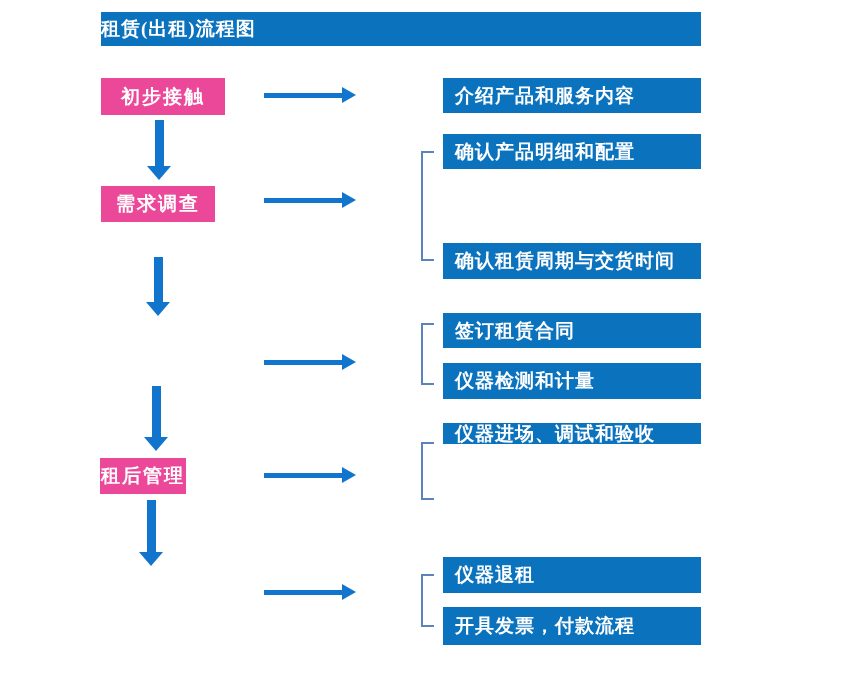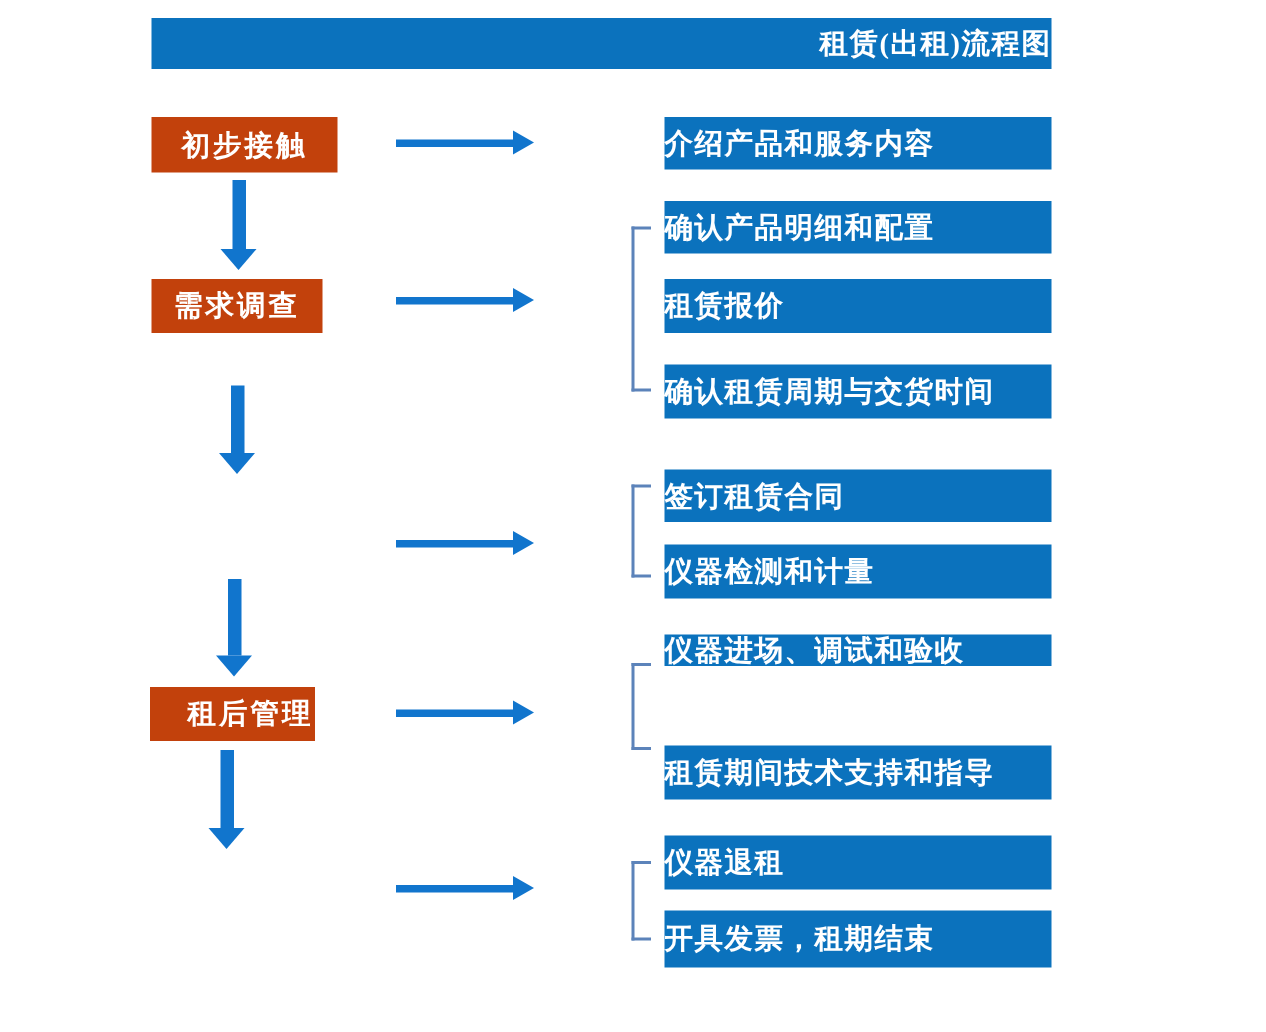--- a/index.html
+++ b/index.html
@@ -9,50 +9,50 @@
     height: 688px;
     background: #ffffff;
     overflow: hidden;
     font-family: "Liberation Serif", "DejaVu Serif", serif;
   }
   .title-bar {
     position: absolute;
     left: 101px; top: 12px;
     width: 600px; height: 34px;
     background: #0b72bd;
-    display: flex; align-items: center; justify-content: flex-end;
+    display: flex; align-items: center; justify-content: flex-start;
   }
   .title-text {
     color: #ffffff;
     font-size: 19px;
     font-weight: bold;
     letter-spacing: 1px;
     white-space: nowrap;
   }
   .step-box {
     position: absolute;
-    background: #c2410c;
+    background: #ec4899;
     color: #ffffff;
     font-size: 19px;
     font-weight: bold;
     letter-spacing: 2px;
     display: flex; align-items: center; justify-content: center;
     white-space: nowrap;
   }
   .detail-box {
     position: absolute;
     left: 443px;
     width: 258px; height: 36px;
     background: #0b72bd;
     color: #ffffff;
     font-size: 19px;
     font-weight: bold;
     letter-spacing: 1px;
     display: flex; align-items: center; justify-content: flex-start;
-    padding-left: 0;
+    padding-left: 12px;
     box-sizing: border-box;
     white-space: nowrap;
   }
   
   .h-arrow {
     position: absolute;
     left: 264px;
     width: 92px; height: 16px;
     display: flex; align-items: center;
   }
@@ -102,21 +102,21 @@
   <div class="title-bar">
     <span class="title-text">租赁(出租)流程图</span>
   </div>
 
   <div class="step-box" style="left:101px; top:78px; width:124px; height:37px;">
     <span>初步接触</span>
   </div>
   <div class="step-box" style="left:101px; top:186px; width:114px; height:36px;">
     <span>需求调查</span>
   </div>
-  <div class="step-box" style="left:100px; top:458px; width:86px; height:36px;padding-left:24px;">
+  <div class="step-box" style="left:100px; top:458px; width:86px; height:36px;">
     <span>租后管理</span>
   </div>
 
   <div class="v-arrow" style="left:147px; top:120px; height:60px;">
     <div class="shaft"></div>
     <div class="head"></div>
   </div>
   <div class="v-arrow" style="left:146px; top:257px; height:59px;">
     <div class="shaft"></div>
     <div class="head"></div>
@@ -155,38 +155,32 @@
   <div class="bracket" style="top:323px; height:62px;"></div>
   <div class="bracket" style="top:442px; height:58px;"></div>
   <div class="bracket" style="top:574px; height:53px;"></div>
 
   <div class="detail-box" style="top:78px; height:35px;">
     <span>介绍产品和服务内容</span>
   </div>
   <div class="detail-box" style="top:134px; height:35px;">
     <span>确认产品明细和配置</span>
   </div>
-  <div class="detail-box" style="top:186px; height:36px;">
-    <span>租赁报价</span>
-  </div>
   <div class="detail-box" style="top:243px; height:36px;">
     <span>确认租赁周期与交货时间</span>
   </div>
   <div class="detail-box" style="top:313px; height:35px;">
     <span>签订租赁合同</span>
   </div>
   <div class="detail-box" style="top:363px; height:36px;">
     <span>仪器检测和计量</span>
   </div>
   <div class="detail-box" style="top:423px; height:21px;">
     <span>仪器进场、调试和验收</span>
   </div>
-  <div class="detail-box" style="top:497px; height:36px;">
-    <span>租赁期间技术支持和指导</span>
-  </div>
   <div class="detail-box" style="top:557px; height:36px;">
     <span>仪器退租</span>
   </div>
   <div class="detail-box" style="top:607px; height:38px;">
-    <span>开具发票，租期结束</span>
+    <span>开具发票，付款流程</span>
   </div>
 
 </div>
 
 </body></html>

